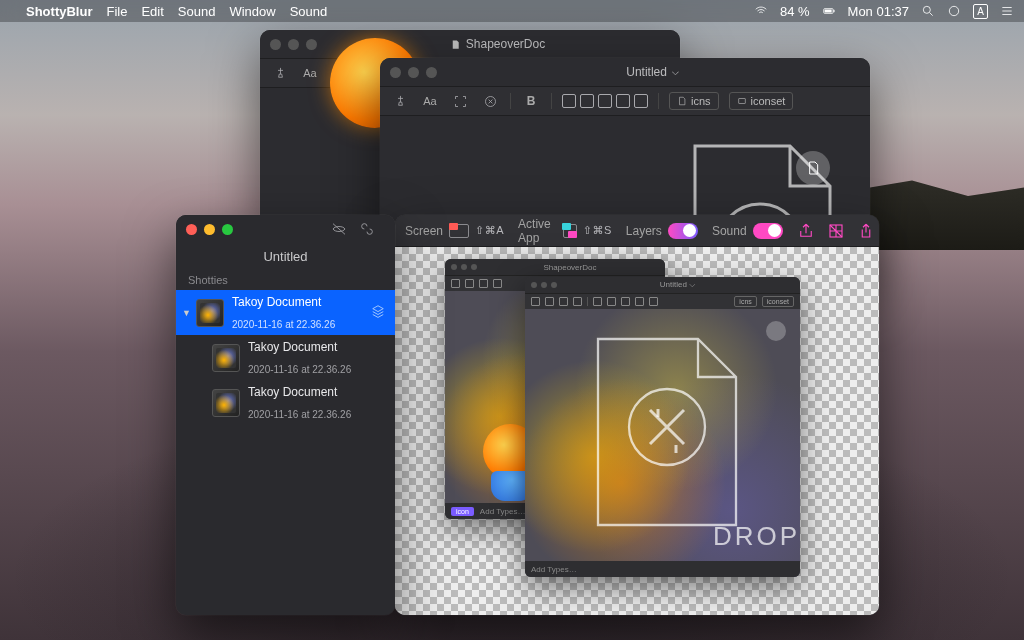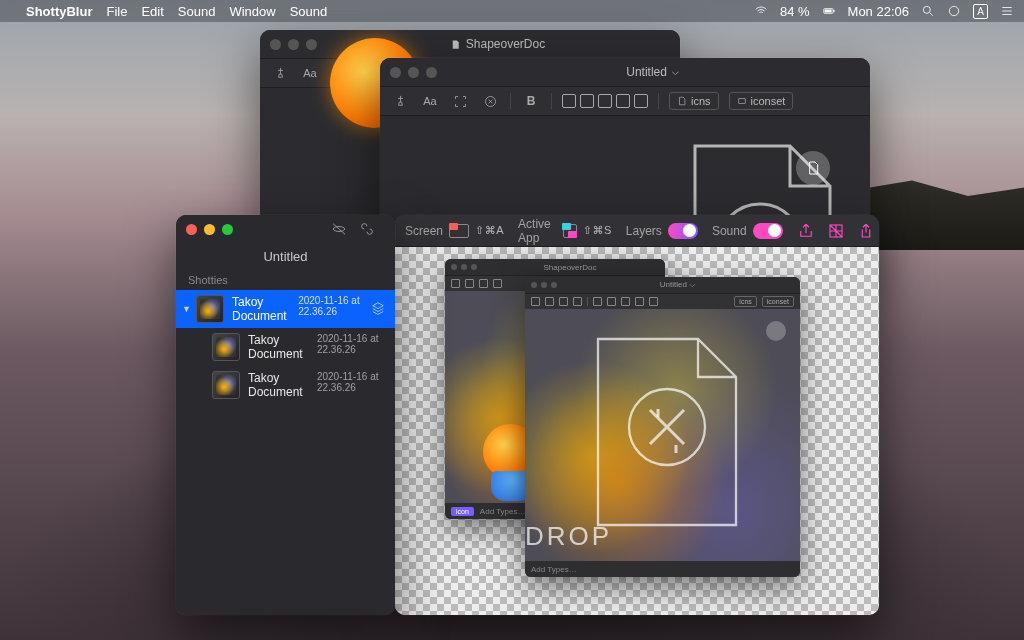--- a/index.html
+++ b/index.html
@@ -43,21 +43,21 @@
 .sidebar-win{width:220px;background:#2a2a2e}
 .side-head{height:26px;display:flex;align-items:center;justify-content:flex-end;padding:0 10px;gap:12px}
 .side-head svg{width:16px;height:16px;stroke:#9a9a9e;fill:none;stroke-width:1.4}
 .side-title{text-align:center;color:#c9c9cb;font-size:13px;padding:6px 0 10px}
 .section{color:#8a8a8e;font-size:11px;padding:0 12px 4px}
 .list{display:flex;flex-direction:column}
 .row{display:flex;align-items:center;gap:8px;padding:5px 10px 5px 20px;position:relative}
 .row.sel{background:#0a63ff;color:#fff}
 .row .thumb{width:28px;height:28px;border-radius:3px;background:linear-gradient(135deg,#444,#222);border:1px solid #555;flex-shrink:0;position:relative;overflow:hidden}
 .row .thumb::after{content:"";position:absolute;inset:3px;background:radial-gradient(circle at 40% 60%,#ffb300,transparent 60%),radial-gradient(circle at 60% 40%,#6a7bd9,transparent 60%),#333;border-radius:2px}
-.row .meta{display:flex;flex-direction:row;gap:10px;flex:1;min-width:0}
+.row .meta{display:flex;flex-direction:column;gap:10px;flex:1;min-width:0}
 .row .name{font-size:12px;color:#e8e8ea}
 .row.sel .name{color:#fff}
 .row .ts{font-size:10px;color:#a0a0a4}
 .row.sel .ts{color:#d0e0ff}
 .row .disc{position:absolute;left:6px;color:#ccc;font-size:9px}
 .row .stack{color:#cde3ff}
 .row .stack svg{width:14px;height:14px;stroke:currentColor;fill:none;stroke-width:1.3}
 
 .cap-win{background:#2e2e32}
 .capbar{height:32px;background:#323236;display:flex;align-items:center;padding:0 10px;gap:14px;border-bottom:1px solid #1d1d1f}
@@ -82,21 +82,21 @@
 .pwin .ptb{height:16px;display:flex;align-items:center;padding:0 6px;gap:4px;background:#2e2e31}
 .pwin .pdot{width:6px;height:6px;border-radius:50%;background:#555}
 .pwin .ptitle{flex:1;text-align:center;color:#999;font-size:8px}
 .pwin .ptool{height:16px;background:#323235;border-top:1px solid #222;display:flex;align-items:center;gap:5px;padding:0 6px}
 .pwin .ptool .pi{width:9px;height:9px;border:1px solid #888;border-radius:1px}
 .pwin .ppill{padding:1px 4px;border:1px solid #666;border-radius:2px;color:#aaa;font-size:7px}
 .pwin .pcanvas{height:calc(100% - 32px);background:radial-gradient(circle at 35% 65%,rgba(255,140,0,.55),transparent 42%),radial-gradient(circle at 25% 55%,rgba(255,210,0,.55),transparent 38%),radial-gradient(circle at 55% 30%,rgba(255,230,60,.35),transparent 42%),radial-gradient(circle at 75% 75%,rgba(110,100,200,.4),transparent 48%),#4e4c56;position:relative}
 .pwin .pcirc{position:absolute;right:14px;top:12px;width:20px;height:20px;border-radius:50%;background:rgba(255,255,255,.25)}
 .pwin .pdrop{position:absolute;right:22px;top:18px;width:115px;height:150px}
 .pwin .pdrop svg{width:100%;height:100%;stroke:rgba(255,255,255,.7);fill:none;stroke-width:2.3}
-.droptext{position:absolute;bottom:25px;left:0;right:0;text-align:left;color:rgba(255,255,255,.7);font-size:26px;letter-spacing:3px;font-weight:300}
+.droptext{position:absolute;bottom:25px;left:0;right:0;text-align:right;color:rgba(255,255,255,.7);font-size:26px;letter-spacing:3px;font-weight:300}
 .pwin .pfoot{position:absolute;bottom:0;left:0;right:0;height:16px;background:#2e2e31;display:flex;align-items:center;padding:0 6px;gap:6px}
 .pwin .pfoot .tag{padding:1px 5px;background:#7a5cff;color:#fff;border-radius:2px;font-size:7px}
 .pwin .pfoot .at{color:#888;font-size:8px}
 </style>
 </head>
 <body>
 <div class="wallpaper"></div>
 <div class="island"></div>
 
 <div class="menubar">
@@ -111,21 +111,21 @@
   <div class="right">
     <svg viewBox="0 0 24 24">
         <path d="M3 9c5-5 13-5 18 0M6 12c3.3-3.3 8.7-3.3 12 0M9 15c1.7-1.7 4.3-1.7 6 0M12 18h0"></path>
       </svg>
     <span>84 %</span>
     <svg viewBox="0 0 24 24">
         <rect x="3" y="8" width="16" height="8" rx="1.5"></rect>
         <rect x="19.5" y="10" width="2" height="4" fill="#fff" stroke="none"></rect>
         <rect x="4.5" y="9.5" width="12" height="5" fill="#fff" stroke="none"></rect>
       </svg>
-    <span>Mon 22:06</span>
+    <span>Mon 01:37</span>
     <svg viewBox="0 0 24 24">
         <circle cx="10" cy="10" r="6"></circle>
         <path d="M15 15l5 5"></path>
       </svg>
     <svg viewBox="0 0 24 24">
         <circle cx="12" cy="12" r="8"></circle>
       </svg>
     <span style="width:15px;height:15px;border:1px solid #fff;border-radius:2px;display:flex;align-items:center;justify-content:center;font-size:10px">A</span>
     <svg viewBox="0 0 24 24">
         <path d="M4 6h16M4 12h16M4 18h16"></path>

